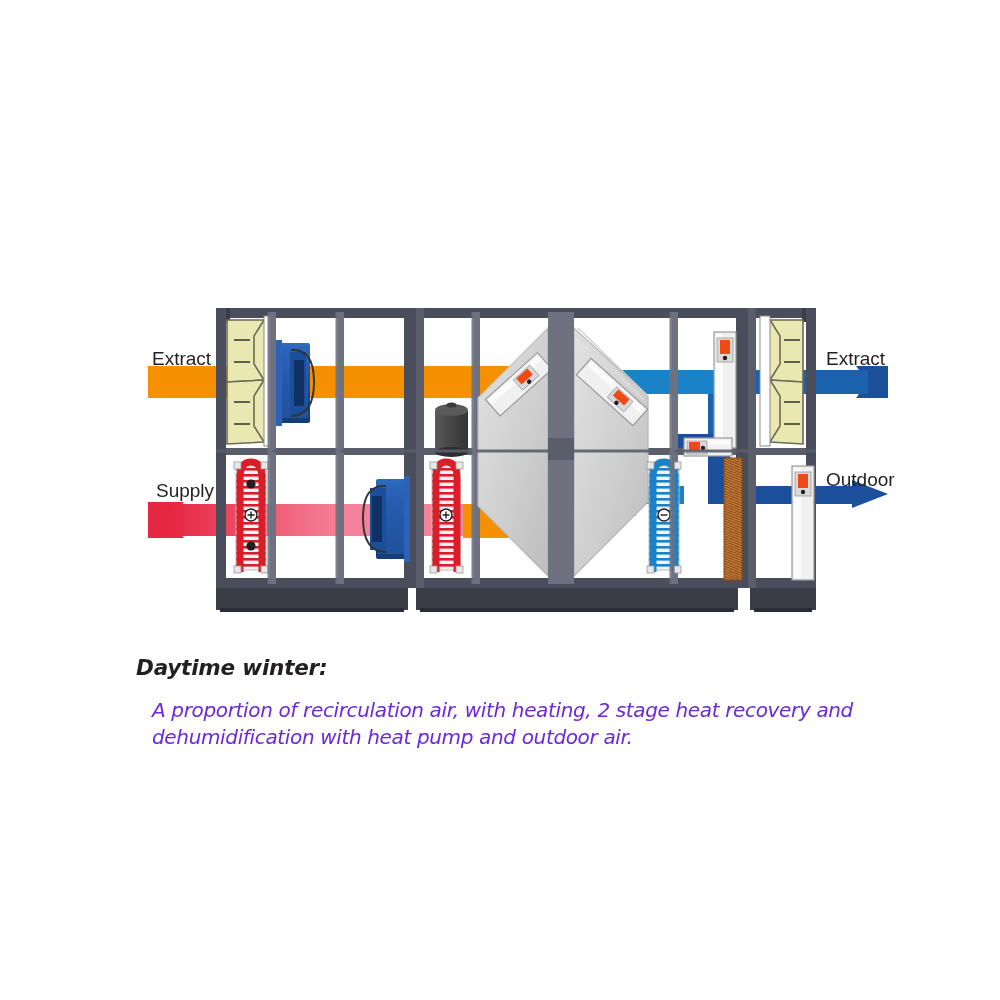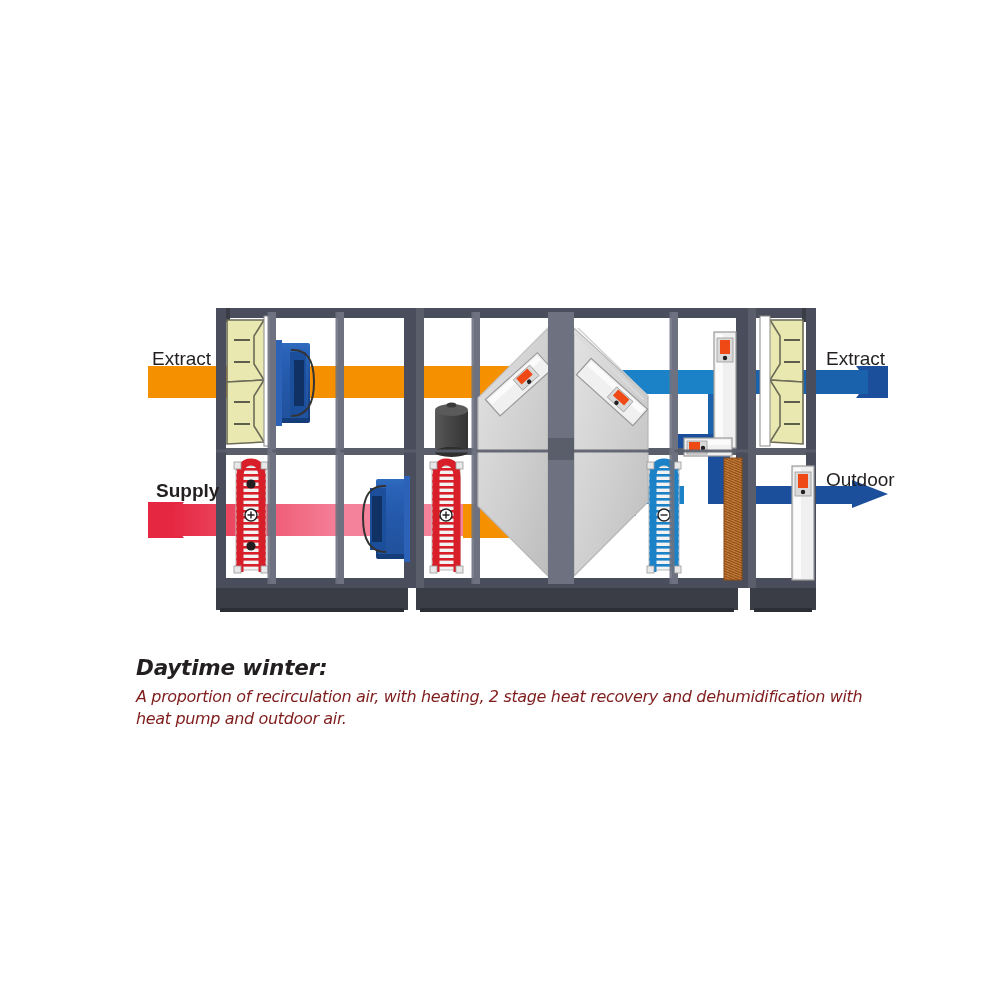--- a/index.html
+++ b/index.html
@@ -4,26 +4,26 @@
 <title>AHU Diagram</title>
 <style>
   html,body{margin:0;padding:0;background:#ffffff;}
   body{width:1000px;height:1000px;font-family:"Liberation Sans",sans-serif;position:relative;overflow:hidden;}
   #stage{position:absolute;left:8px;top:0;width:1000px;height:1000px;}
   svg#ahu{position:absolute;left:0;top:0;width:1000px;height:1000px;display:block;}
 
   .caption-block{position:absolute;left:128px;top:640px;width:760px;}
   .cap-title{font-family:"DejaVu Sans","Liberation Sans",sans-serif;font-weight:bold;font-style:italic;
              font-size:21.5px;color:#231f20;letter-spacing:-0.2px;margin:16px 0 5px 0;line-height:1.15;}
-  .cap-body{font-family:"DejaVu Sans","Liberation Sans",sans-serif;font-style:italic;font-size:16px;
-            color:#7f1d1d;line-height:1.38;letter-spacing:-0.35px;margin:0;max-width:730px;}
+  .cap-body{font-family:"DejaVu Sans","Liberation Sans",sans-serif;font-style:italic;font-size:20px;
+            color:#6d28d9;line-height:1.38;letter-spacing:-0.35px;margin:16px;max-width:730px;}
 
   .flow-label{position:absolute;font-family:"Liberation Sans",sans-serif;font-size:19px;color:#231f20;white-space:nowrap;}
   .lbl-extract{left:144px;top:348px;}
-  .lbl-supply{left:148px;top:480px;font-weight:bold;}
+  .lbl-supply{left:148px;top:480px;}
   .lbl-outdoor{left:818px;top:348px;}
   .lbl-exhaust{left:818px;top:469px;}
 </style>
 </head>
 <body>
 
 <div id="stage">
 
   <svg id="ahu" viewBox="0 0 1000 1000">
     <defs>

